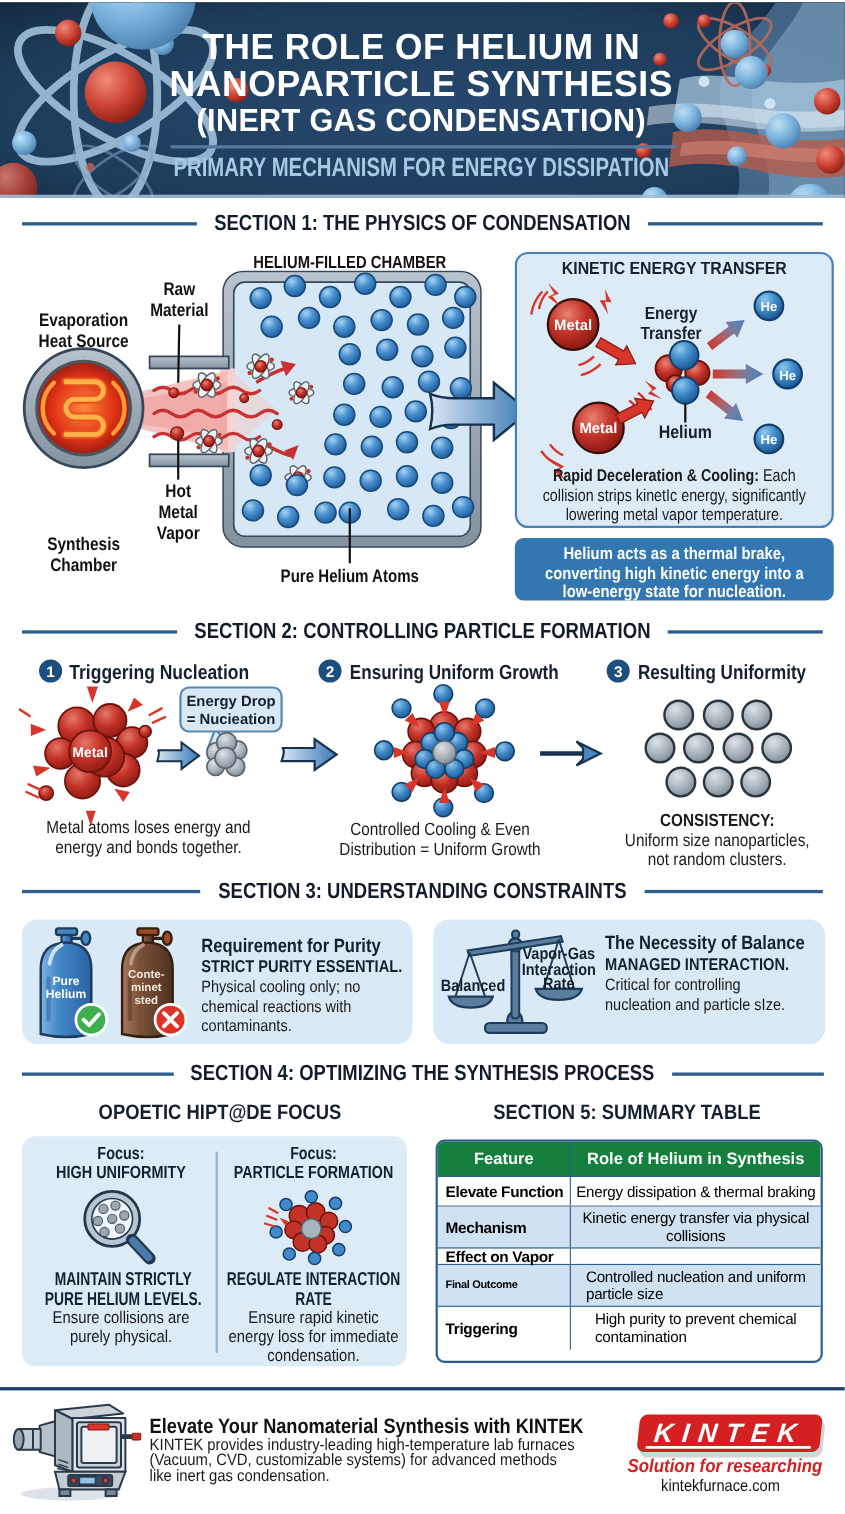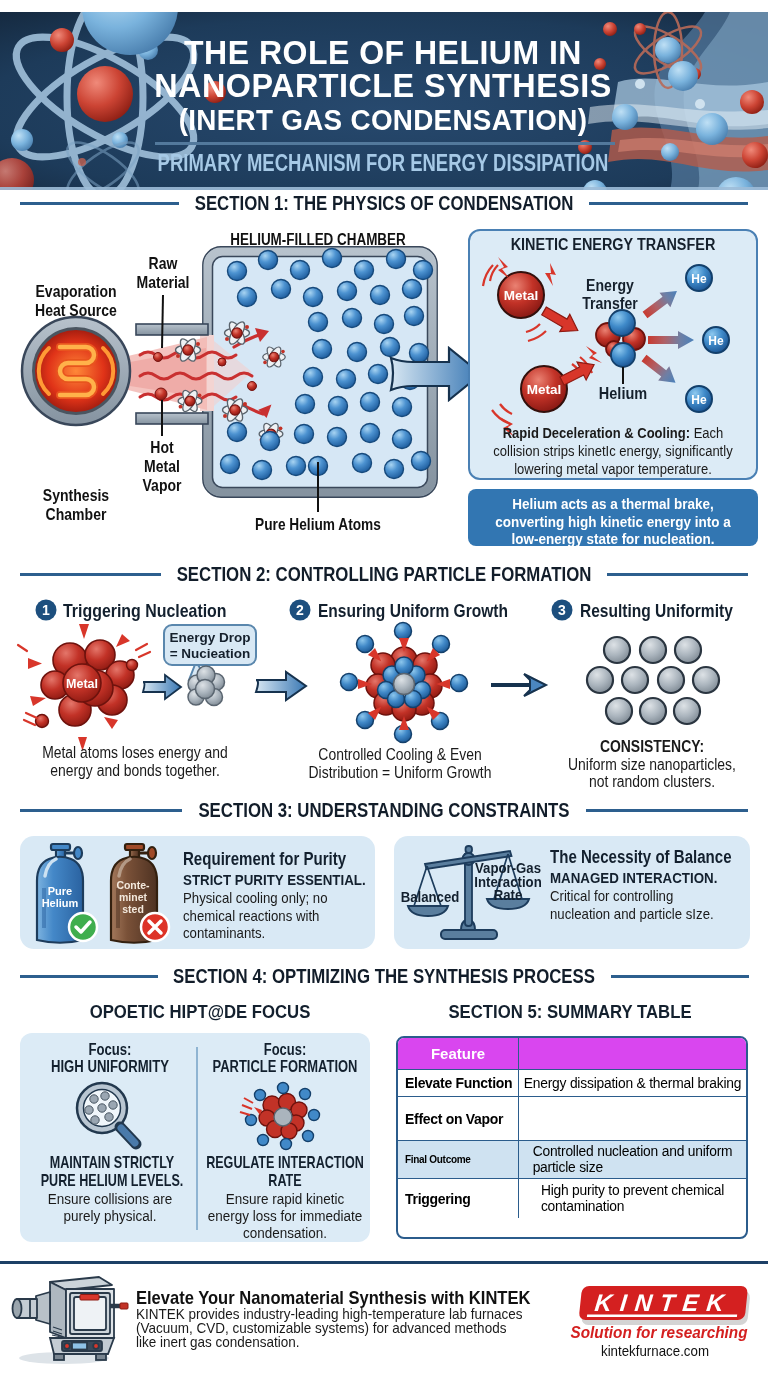--- a/index.html
+++ b/index.html
@@ -7,21 +7,21 @@
 .abs{position:absolute}
 .ctr{position:absolute;transform:translateX(-50%);white-space:nowrap}
 .sh{position:absolute;left:0;width:700px;height:22px}
 .shl{position:absolute;top:10px;height:2.5px;background:#2d5f8e}
 .sht{position:absolute;left:384px;top:0;transform:translateX(-50%) scaleX(0.84);font-weight:bold;font-size:20px;color:#121d2a;white-space:nowrap}
 svg{position:absolute;left:0;top:0}
 </style>
 </head>
 <body>
 
-<div class="abs" style="left:0;top:12px;width:768px;height:178px;background:#1e3c5c;overflow:hidden">
+<div class="abs" style="left:0;top:2px;width:768px;height:178px;background:#1e3c5c;overflow:hidden">
 <svg width="768" height="178" viewBox="0 0 768 178">
   <defs>
     <radialGradient id="hbg" cx="50%" cy="55%" r="75%">
       <stop offset="0%" stop-color="#27496e"></stop>
           <stop offset="70%" stop-color="#1d3b5a"></stop>
           <stop offset="100%" stop-color="#15293f"></stop>
     </radialGradient>
     <radialGradient id="bluesp" cx="35%" cy="30%" r="75%">
       <stop offset="0%" stop-color="#bfe0f5"></stop>
           <stop offset="55%" stop-color="#7ab3dd"></stop>
@@ -623,28 +623,33 @@
     <path d="M245,75 l8,3 -2,5 z" fill="#d8362a"></path>
   </g>
 </svg>
 
 <div class="ctr" style="left:112px;top:1154px;font-size:17px;font-weight:bold;color:#13202e;text-align:center;line-height:18px;transform:translateX(-50%) scaleX(0.74)">MAINTAIN STRICTLY<br>PURE HELIUM LEVELS.</div>
 <div class="ctr" style="left:110px;top:1190px;font-size:15.5px;color:#1a1a1a;text-align:center;line-height:17px;transform:translateX(-50%) scaleX(0.87)">Ensure collisions are<br>purely physical.</div>
 <div class="ctr" style="left:285px;top:1154px;font-size:17px;font-weight:bold;color:#13202e;text-align:center;line-height:18px;transform:translateX(-50%) scaleX(0.74)">REGULATE INTERACTION<br>RATE</div>
 <div class="ctr" style="left:285px;top:1190px;font-size:15.5px;color:#1a1a1a;text-align:center;line-height:17px;transform:translateX(-50%) scaleX(0.87)">Ensure rapid kinetic<br>energy loss for immediate<br>condensation.</div>
 
 <div class="abs" style="left:396px;top:1036px;width:352px;height:203px;border:2px solid #2b5c8c;border-radius:8px;overflow:hidden;background:#fff">
-  <div style="display:flex;height:32px;background:#d946ef;color:#fff;font-weight:bold;font-size:15px;border-bottom:1.5px solid #2b5c8c">
+  <div style="display:flex;height:32px;background:#15803d;color:#fff;font-weight:bold;font-size:15px;border-bottom:1.5px solid #2b5c8c">
     <div style="width:121px;display:flex;align-items:center;justify-content:center;border-right:1.5px solid #2b5c8c">Feature</div>
+    <div style="flex:1;display:flex;align-items:center;justify-content:center">Role of Helium in Synthesis</div>
   </div>
   <div style="display:flex;height:27px;border-bottom:1.5px solid #2b5c8c;font-size:13.8px;letter-spacing:-0.2px">
     <div style="width:121px;display:flex;align-items:center;padding-left:7px;font-weight:bold;border-right:1.5px solid #2b5c8c;font-size:14px;letter-spacing:-0.3px">Elevate Function</div>
     <div style="flex:1;display:flex;align-items:center;justify-content:center;">Energy dissipation &amp; thermal braking</div>
   </div>
-  <div style="display:flex;height:44px;border-bottom:1.5px solid #2b5c8c;font-size:13.8px;letter-spacing:-0.2px">
+  <div style="display:flex;height:38px;border-bottom:1.5px solid #2b5c8c;font-size:13.8px;letter-spacing:-0.2px;background:#cfe2f1">
+    <div style="width:121px;display:flex;align-items:center;padding-left:7px;font-weight:bold;border-right:1.5px solid #2b5c8c;font-size:14px;letter-spacing:-0.3px">Mechanism</div>
+    <div style="flex:1;display:flex;align-items:center;justify-content:center;text-align:center;line-height:16px">Kinetic energy transfer via physical<br>collisions</div>
+  </div>
+  <div style="display:flex;height:15px;border-bottom:1.5px solid #2b5c8c;font-size:13.8px;letter-spacing:-0.2px">
     <div style="width:121px;display:flex;align-items:center;padding-left:7px;font-weight:bold;border-right:1.5px solid #2b5c8c;font-size:14px;letter-spacing:-0.3px">Effect on Vapor</div>
   </div>
   <div style="display:flex;height:38px;border-bottom:1.5px solid #2b5c8c;font-size:13.8px;letter-spacing:-0.2px;background:#cfe2f1">
     <div style="width:121px;display:flex;align-items:center;padding-left:7px;font-weight:bold;border-right:1.5px solid #2b5c8c;font-size:10px;letter-spacing:-0.3px">Final Outcome</div>
     <div style="flex:1;display:flex;align-items:center;justify-content:center;line-height:16px">Controlled nucleation and uniform<br>particle size</div>
   </div>
   <div style="display:flex;height:39px;font-size:13.8px;letter-spacing:-0.2px">
     <div style="width:121px;display:flex;align-items:center;padding-left:7px;font-weight:bold;border-right:1.5px solid #2b5c8c;font-size:14px;letter-spacing:-0.3px">Triggering</div>
     <div style="flex:1;display:flex;align-items:center;justify-content:center;text-align:left;line-height:16px">High purity to prevent chemical<br>contamination</div>
   </div>

